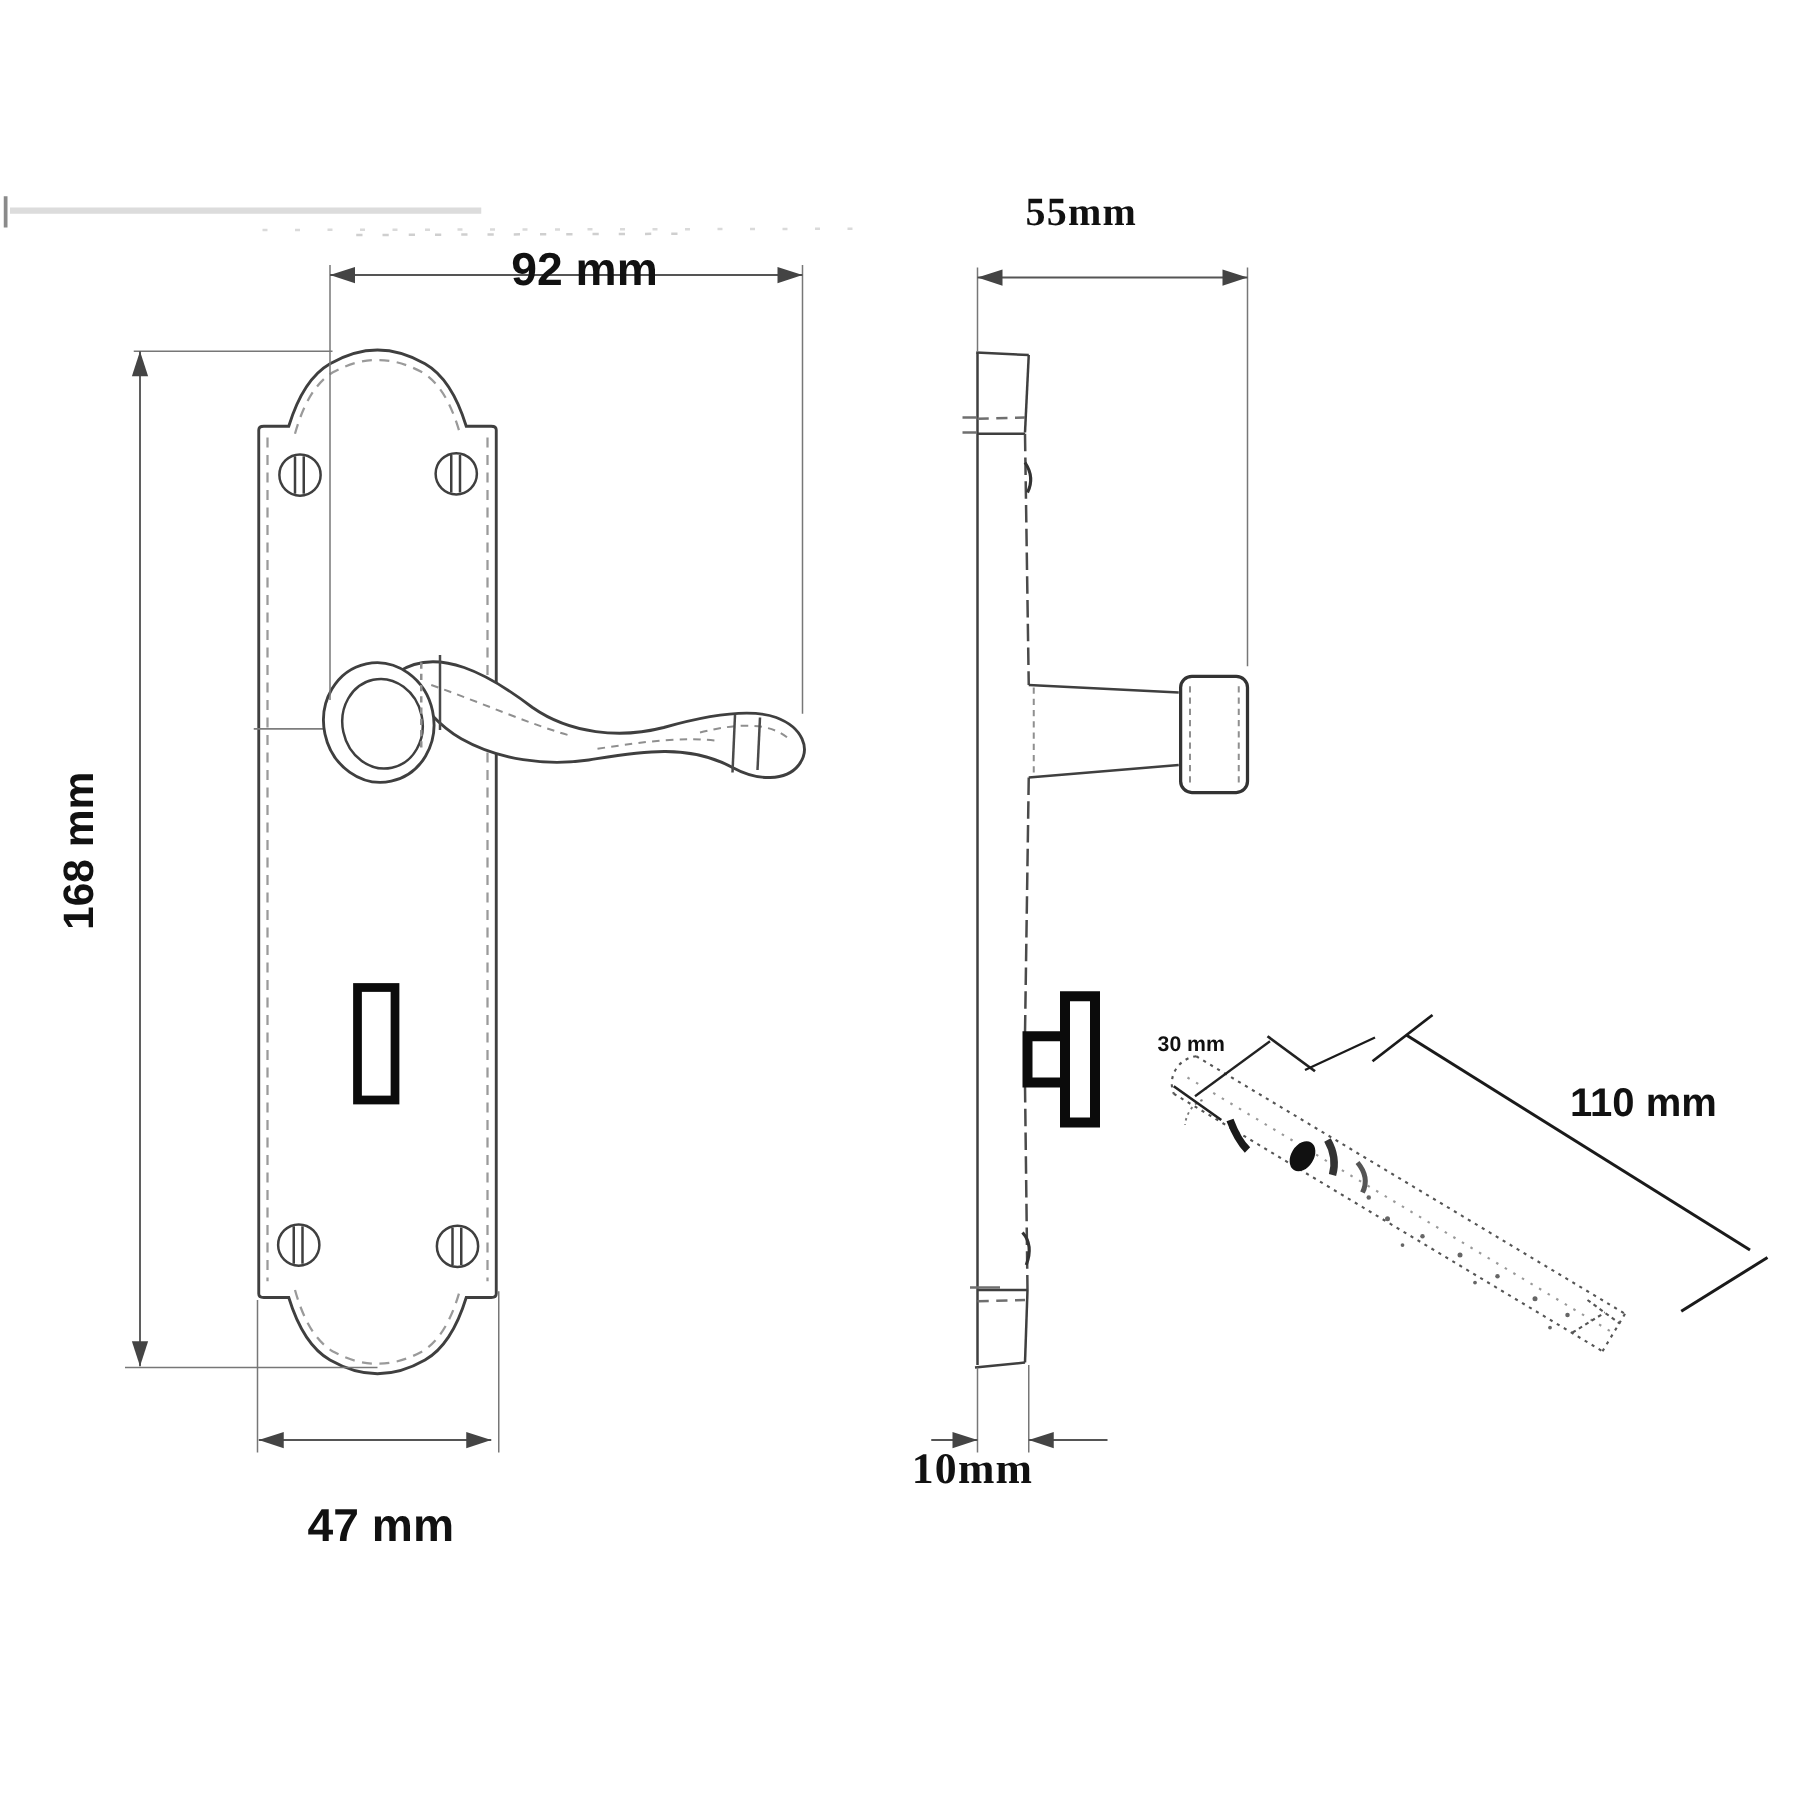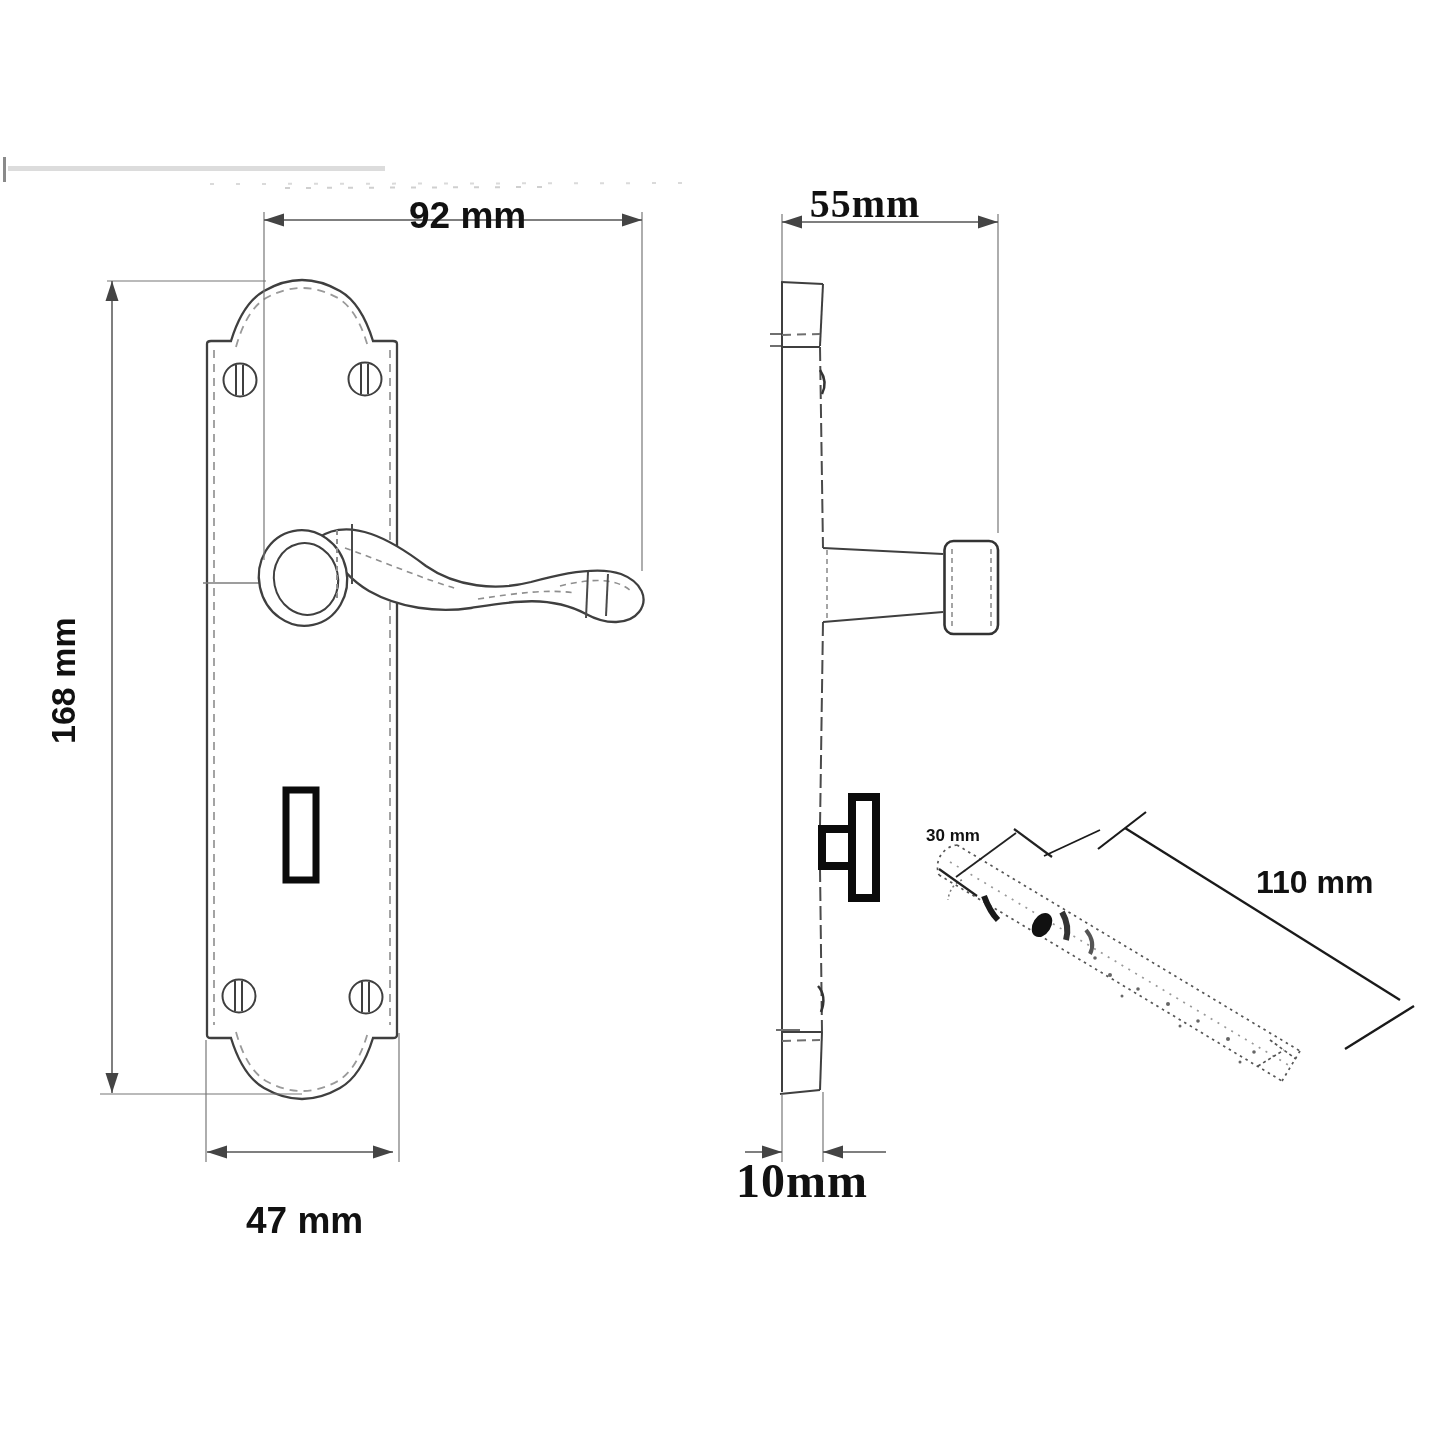--- a/index.html
+++ b/index.html
@@ -12,22 +12,22 @@
     position:absolute;text-align:center;font-weight:bold;color:#111111;
     font-family:"Liberation Sans", sans-serif;line-height:1;white-space:nowrap;
   }
   .dim-label.serif{font-family:"Liberation Serif", serif;letter-spacing:1px;}
   #label-front-width{left:409px;top:197px;width:110px;font-size:37px;}
   #label-front-height{
     left:4px;top:662px;width:124px;height:40px;font-size:34px;
     transform:rotate(-90deg);transform-origin:50% 50%;
   }
   #label-front-plate-width{left:246px;top:1202px;width:106px;font-size:37px;}
-  #label-side-depth{left:790px;top:184px;width:150px;font-size:40px;}
-  #label-side-thickness{left:736px;top:1157px;width:124px;font-size:48px;font-family:Liberation Serif, serif;}
+  #label-side-depth{left:790px;top:153px;width:150px;font-size:32px;}
+  #label-side-thickness{left:716px;top:1157px;width:124px;font-size:35px;font-family:Liberation Serif, serif;}
   #label-spindle-boss{left:913px;top:827px;width:80px;font-size:17px;}
   #label-spindle-length{left:1256px;top:866px;width:95px;font-size:32px;}
   .scan-streak{position:absolute;background:#dcdcdc;}
   #streak-1{left:8px;top:166px;width:377px;height:5px;}
   #streak-tick{left:3px;top:157px;width:3px;height:25px;background:#8a8a8a;}
 </style>
 </head>
 <body>
 
 <div id="stage">

